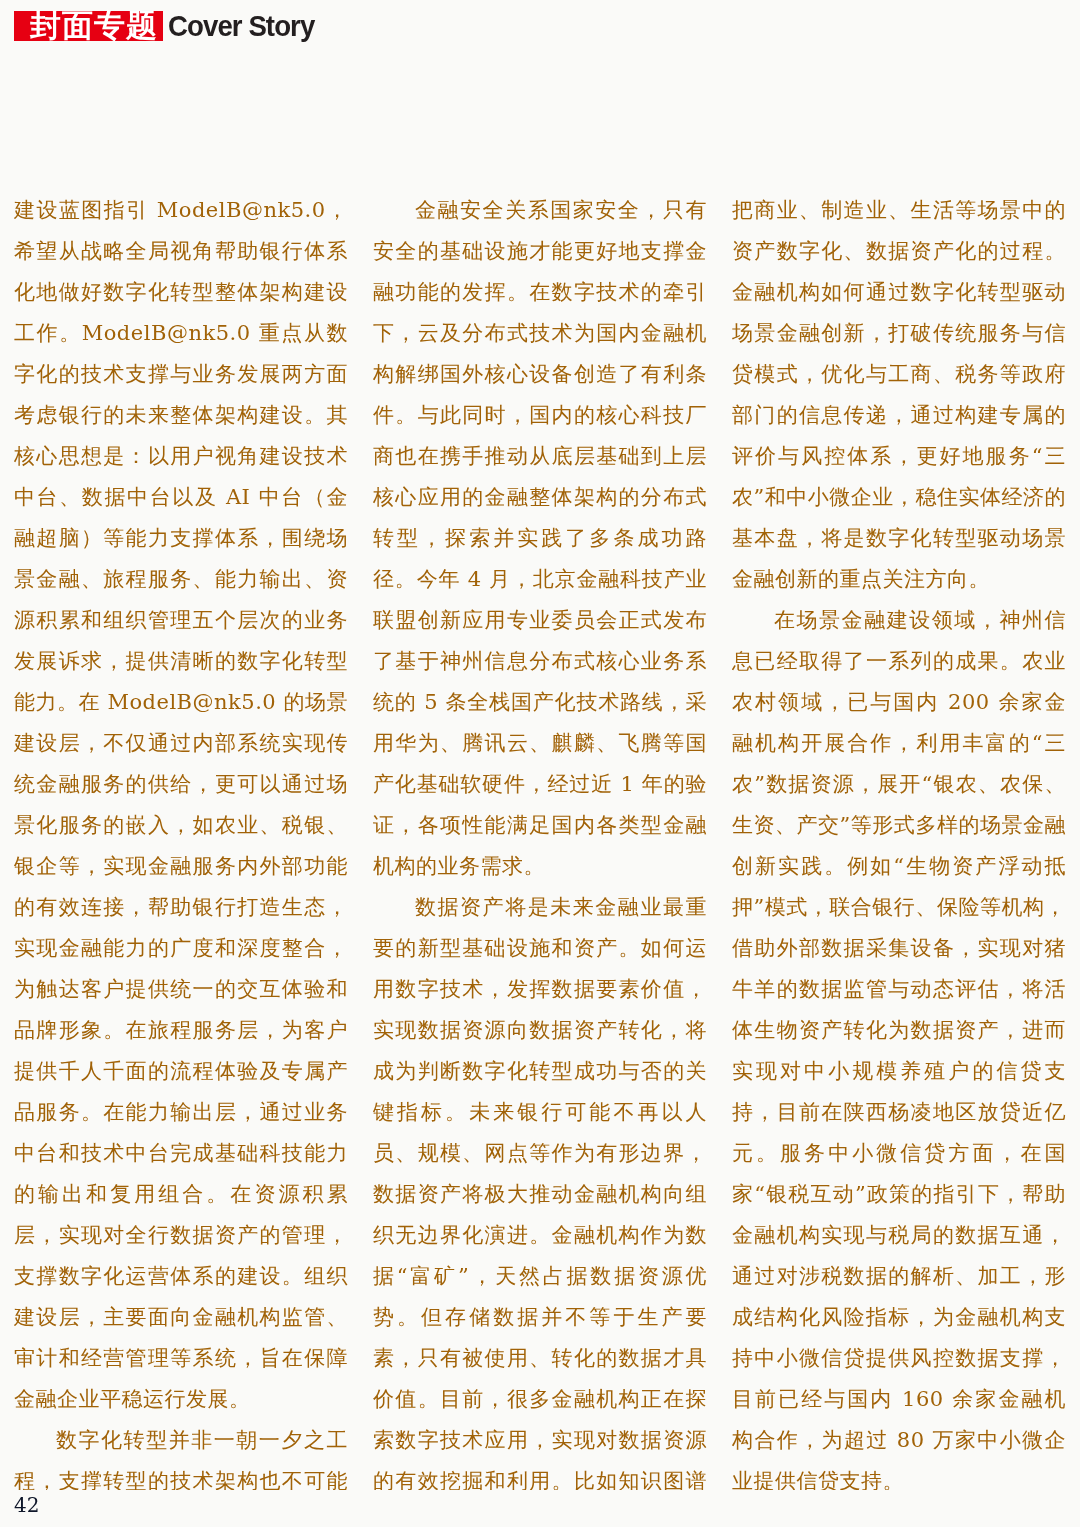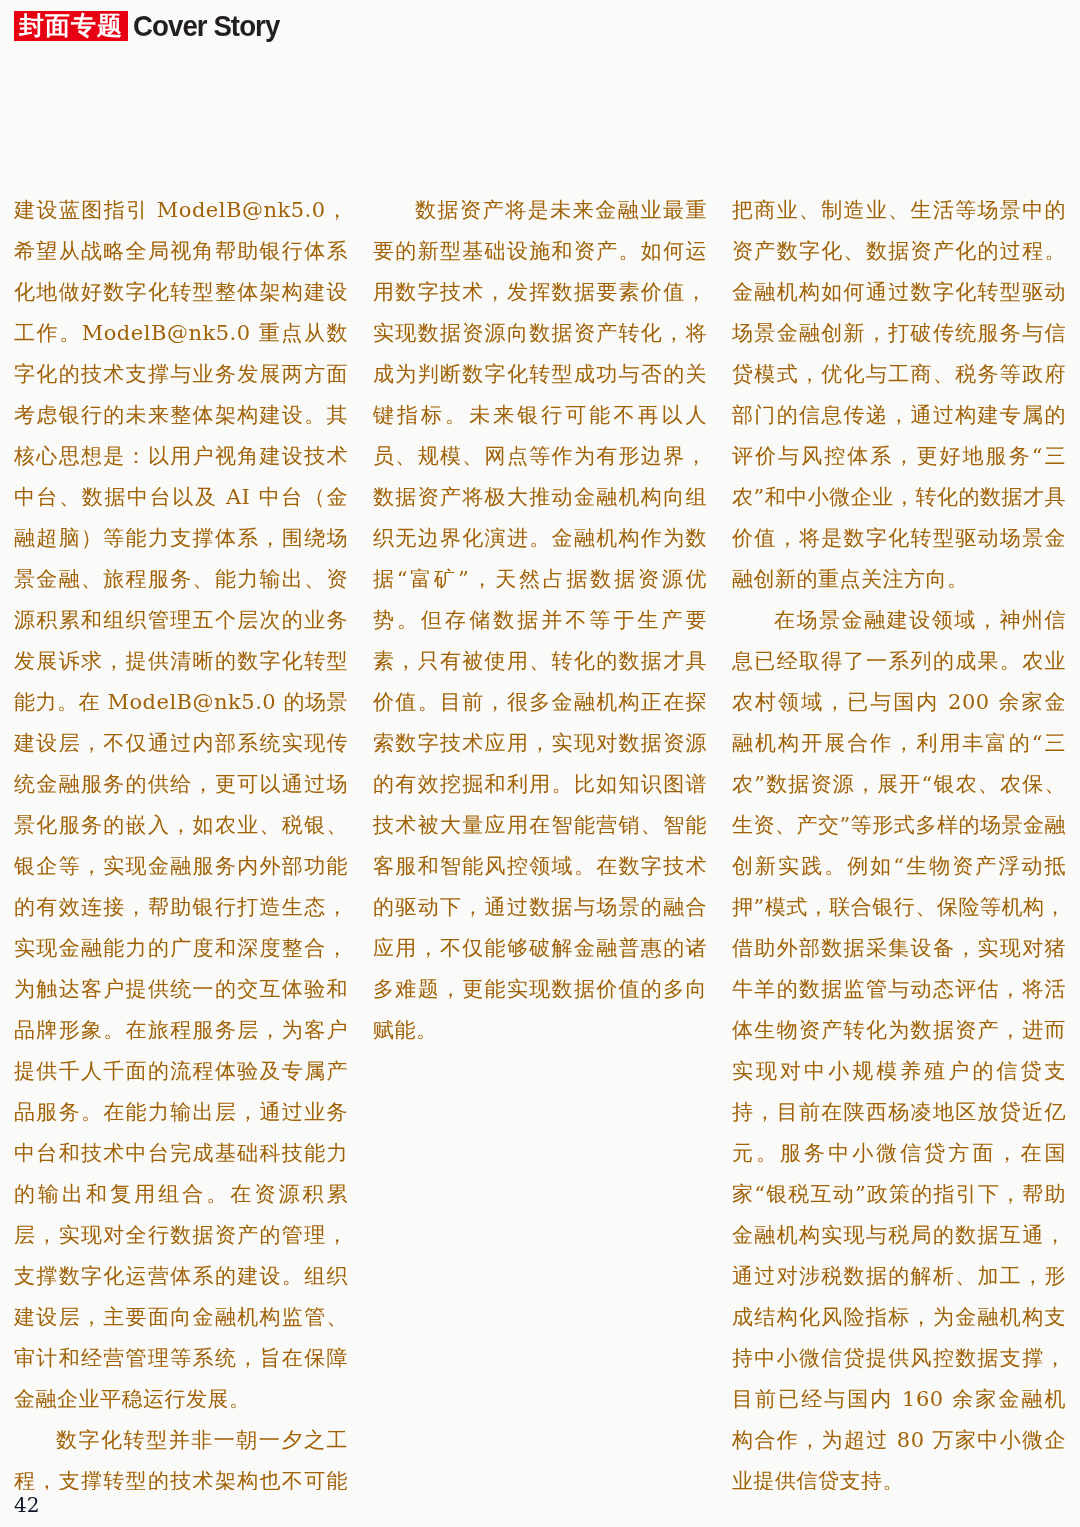--- a/index.html
+++ b/index.html
@@ -9,22 +9,22 @@
     font-family:"DejaVu Serif", serif;
     position:relative;
     overflow:hidden;
   }
   .page { position:absolute; inset:0; padding:10px 14px 0 14px; }
 
   .header { display:flex; align-items:center; height:32px; }
   .badge {
     background:#e60012; color:#ffffff;
     font-family:"Liberation Sans", sans-serif;
-    font-weight:bold; font-size:25px; line-height:29px;
-    padding:0 5px 1px 5px; letter-spacing:1px;
+    font-weight:bold; font-size:31px; line-height:29px;
+    padding:0 5px 1px 16px; letter-spacing:1px;
     display:inline-block;
   }
   .title {
     font-family:"Liberation Sans", sans-serif;
     color:#231f20; font-weight:bold; font-size:30px;
     letter-spacing:-1px; margin-left:5px;
     transform:scaleX(0.92); transform-origin:left center;
     white-space:nowrap;
   }
 
@@ -55,26 +55,27 @@
 
   <div class="columns">
 
     <div class="col">
       <p class="body-text">建设蓝图指引 ModelB@nk5.0，希望从战略全局视角帮助银行体系化地做好数字化转型整体架构建设工作。ModelB@nk5.0 重点从数字化的技术支撑与业务发展两方面考虑银行的未来整体架构建设。其核心思想是：以用户视角建设技术中台、数据中台以及 AI 中台（金融超脑）等能力支撑体系，围绕场景金融、旅程服务、能力输出、资源积累和组织管理五个层次的业务发展诉求，提供清晰的数字化转型能力。在 ModelB@nk5.0 的场景建设层，不仅通过内部系统实现传统金融服务的供给，更可以通过场景化服务的嵌入，如农业、税银、银企等，实现金融服务内外部功能的有效连接，帮助银行打造生态，实现金融能力的广度和深度整合，为触达客户提供统一的交互体验和品牌形象。在旅程服务层，为客户提供千人千面的流程体验及专属产品服务。在能力输出层，通过业务中台和技术中台完成基础科技能力的输出和复用组合。在资源积累层，实现对全行数据资产的管理，支撑数字化运营体系的建设。组织建设层，主要面向金融机构监管、审计和经营管理等系统，旨在保障金融企业平稳运行发展。</p>
       <p class="body-text indent">数字化转型并非一朝一夕之工程，支撑转型的技术架构也不可能一蹴而就。通过一张全局性的架构建设指引蓝图，不仅可以实现科技能力的合理复用，更可避免重复建设带来的成本浪费。</p>
 
     </div>
 
     <div class="col">
+      <p class="body-text indent">金融安全关系国家安全，只有安全的基础设施才能更好地支撑金融功能的发挥。在数字技术的牵引下，云及分布式技术为国内金融机构解绑国外核心设备创造了有利条件。与此同时，国内的核心科技厂商也在携手推动从底层基础到上层核心应用的金融整体架构的分布式转型，探索并实践了多条成功路径。今年 4 月，北京金融科技产业联盟创新应用专业委员会正式发布了基于神州信息分布式核心业务系统的 5 条全栈国产化技术路线，采用华为、腾讯云、麒麟、飞腾等国产化基础软硬件，经过近 1 年的验证，各项性能满足国内各类型金融机构的业务需求。</p>
       <p class="body-text indent">数据资产将是未来金融业最重要的新型基础设施和资产。如何运用数字技术，发挥数据要素价值，实现数据资源向数据资产转化，将成为判断数字化转型成功与否的关键指标。未来银行可能不再以人员、规模、网点等作为有形边界，数据资产将极大推动金融机构向组织无边界化演进。金融机构作为数据“富矿”，天然占据数据资源优势。但存储数据并不等于生产要素，只有被使用、转化的数据才具价值。目前，很多金融机构正在探索数字技术应用，实现对数据资源的有效挖掘和利用。比如知识图谱技术被大量应用在智能营销、智能客服和智能风控领域。在数字技术的驱动下，通过数据与场景的融合应用，不仅能够破解金融普惠的诸多难题，更能实现数据价值的多向赋能。</p>
 
     </div>
 
     <div class="col">
-      <p class="body-text">把商业、制造业、生活等场景中的资产数字化、数据资产化的过程。金融机构如何通过数字化转型驱动场景金融创新，打破传统服务与信贷模式，优化与工商、税务等政府部门的信息传递，通过构建专属的评价与风控体系，更好地服务“三农”和中小微企业，转化的数据才具价值，将是数字化转型驱动场景金融创新的重点关注方向。</p>
+      <p class="body-text">把商业、制造业、生活等场景中的资产数字化、数据资产化的过程。金融机构如何通过数字化转型驱动场景金融创新，打破传统服务与信贷模式，优化与工商、税务等政府部门的信息传递，通过构建专属的评价与风控体系，更好地服务“三农”和中小微企业，稳住实体经济的基本盘，将是数字化转型驱动场景金融创新的重点关注方向。</p>
       <p class="body-text indent">在场景金融建设领域，神州信息已经取得了一系列的成果。农业农村领域，已与国内 200 余家金融机构开展合作，利用丰富的“三农”数据资源，展开“银农、农保、生资、产交”等形式多样的场景金融创新实践。例如“生物资产浮动抵押”模式，联合银行、保险等机构，借助外部数据采集设备，实现对猪牛羊的数据监管与动态评估，将活体生物资产转化为数据资产，进而实现对中小规模养殖户的信贷支持，目前在陕西杨凌地区放贷近亿元。服务中小微信贷方面，在国家“银税互动”政策的指引下，帮助金融机构实现与税局的数据互通，通过对涉税数据的解析、加工，形成结构化风险指标，为金融机构支持中小微信贷提供风控数据支撑，目前已经与国内 160 余家金融机构合作，为超过 80 万家中小微企业提供信贷支持。</p>
 
     </div>
 
   </div>
 
   <div class="page-number">42</div>
 
 </div>
 

